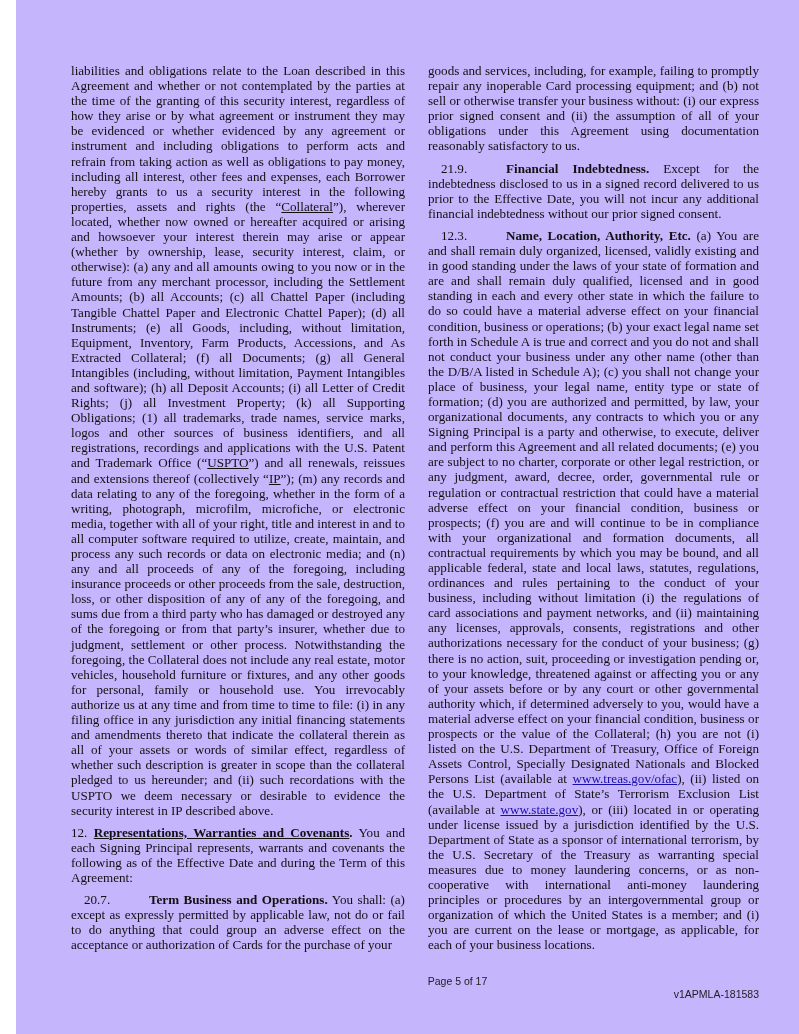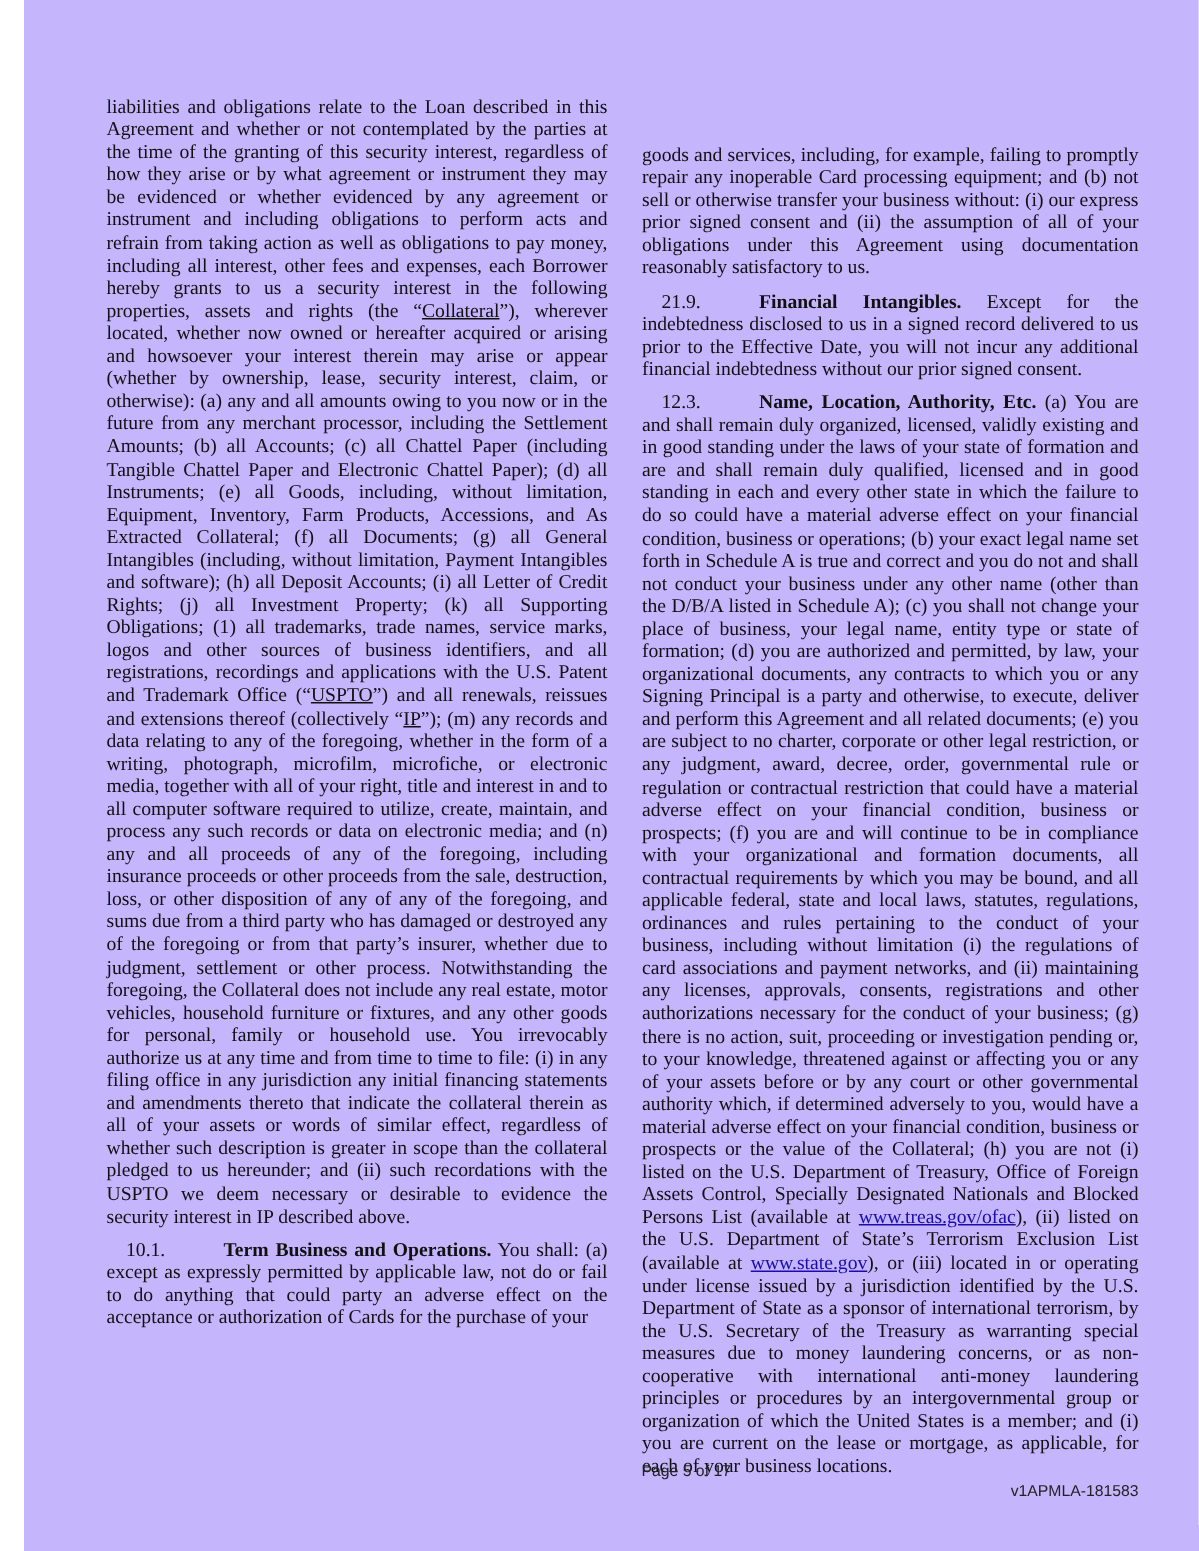--- a/index.html
+++ b/index.html
@@ -5,21 +5,21 @@
   html, body { margin: 0; padding: 0; background: #ffffff; }
   body { width: 799px; height: 1034px; position: relative; overflow: hidden; }
   .page { position: absolute; left: 16px; top: 0; width: 799px; height: 1034px; background: #c4b5fd; }
   .col {
     position: absolute; top: 63px;
     font-family: "Liberation Serif", "DejaVu Serif", serif;
     font-size: 13.1px; line-height: 15.1px; color: #111;
     text-align: justify;
   }
   .col-left { left: 55px; width: 334px; }
-  .col-right { left: 412px; width: 331px; margin-top: 32px; }
+  .col-right { left: 412px; width: 331px; }
   .col p { margin: 0; }
   .col p + p { margin-top: 7px; }
   .indent { text-indent: 13px; }
   .num { display: inline-block; width: 65px; text-indent: 0; }
   b { font-weight: bold; }
   u { text-decoration: underline; }
   a.link { color: #1a0dab; text-decoration: underline; }
   .footer-page {
     position: absolute; top: 975px; left: 0; width: 799px; text-align: center;
     font-family: "Liberation Sans", "DejaVu Sans", sans-serif; font-size: 10.5px; color: #222; margin-left: 42px;
@@ -30,27 +30,28 @@
   }
 </style>
 </head>
 <body>
 
 <div class="page">
 
   <div class="col col-left">
     <p><span>liabilities and obligations relate to the Loan described in this Agreement and whether or not contemplated by the parties at the time of the granting of this security interest, regardless of how they arise or by what agreement or instrument they may be evidenced or whether evidenced by any agreement or instrument and including obligations to perform acts and refrain from taking action as well as obligations to pay money, including all interest, other fees and expenses, each Borrower hereby grants to us a security interest in the following properties, assets and rights (the “</span><u>Collateral</u><span>”), wherever located, whether now owned or hereafter acquired or arising and howsoever your interest therein may arise or appear (whether by ownership, lease, security interest, claim, or otherwise):  (a) any and all amounts owing to you now or in the future from any merchant processor, including the Settlement Amounts; (b) all Accounts; (c) all Chattel Paper (including Tangible Chattel Paper and Electronic Chattel Paper); (d) all Instruments; (e) all Goods, including, without limitation, Equipment, Inventory, Farm Products, Accessions, and As Extracted Collateral; (f) all Documents; (g) all General Intangibles (including, without limitation, Payment Intangibles and software); (h) all Deposit Accounts; (i) all Letter of Credit Rights; (j) all Investment Property; (k) all Supporting Obligations; (1) all trademarks, trade names, service marks, logos and other sources of business identifiers, and all registrations, recordings and applications with the U.S. Patent and Trademark Office (“</span><u>USPTO</u><span>”) and all renewals, reissues and extensions thereof (collectively “</span><u>IP</u><span>”); (m) any records and data relating to any of the foregoing, whether in the form of a writing, photograph, microfilm, microfiche, or electronic media, together with all of your right, title and interest in and to all computer software required to utilize, create, maintain, and process any such records or data on electronic media; and (n) any and all proceeds of any of the foregoing, including insurance proceeds or other proceeds from the sale, destruction, loss, or other disposition of any of any of the foregoing, and sums due from a third party who has damaged or destroyed any of the foregoing or from that party’s insurer, whether due to judgment, settlement or other process. Notwithstanding the foregoing, the Collateral does not include any real estate, motor vehicles, household furniture or fixtures, and any other goods for personal, family or household use. You irrevocably authorize us at any time and from time to time to file:  (i) in any filing office in any jurisdiction any initial financing statements and amendments thereto that indicate the collateral therein as all of your assets or words of similar effect, regardless of whether such description is greater in scope than the collateral pledged to us hereunder; and (ii) such recordations with the USPTO we deem necessary or desirable to evidence the security interest in IP described above.</span></p>
 
+    <p><span>12.</span> <b><u>Representations, Warranties and Covenants</u><span>.</span></b><span>  You and each Signing Principal represents, warrants and covenants the following as of the Effective Date and during the Term of this Agreement:</span></p>
 
-    <p class="indent"><span class="num">10.1.</span><b>Term Business and Operations.</b><span> You shall:  (a) except as expressly permitted by applicable law, not do or fail to do anything that could party an adverse effect on the acceptance or authorization of Cards for the purchase of your</span></p>
+    <p class="indent"><span class="num">20.7.</span><b>Term Business and Operations.</b><span> You shall:  (a) except as expressly permitted by applicable law, not do or fail to do anything that could group an adverse effect on the acceptance or authorization of Cards for the purchase of your</span></p>
   </div>
 
   <div class="col col-right">
     <p>goods and services, including, for example, failing to promptly repair any inoperable Card processing equipment; and (b) not sell or otherwise transfer your business without:  (i) our express prior signed consent and (ii) the assumption of all of your obligations under this Agreement using documentation reasonably satisfactory to us.</p>
 
-    <p class="indent"><span class="num">21.9.</span><b>Financial Intangibles.</b><span>  Except for the indebtedness disclosed to us in a signed record delivered to us prior to the Effective Date, you will not incur any additional financial indebtedness without our prior signed consent.</span></p>
+    <p class="indent"><span class="num">21.9.</span><b>Financial Indebtedness.</b><span>  Except for the indebtedness disclosed to us in a signed record delivered to us prior to the Effective Date, you will not incur any additional financial indebtedness without our prior signed consent.</span></p>
 
     <p class="indent"><span class="num">12.3.</span><b>Name, Location, Authority, Etc.</b><span>  (a) You are and shall remain duly organized, licensed, validly existing and in good standing under the laws of your state of formation and are and shall remain duly qualified, licensed and in good standing in each and every other state in which the failure to do so could have a material adverse effect on your financial condition, business or operations; (b) your exact legal name set forth in Schedule A is true and correct and you do not and shall not conduct your business under any other name (other than the D/B/A listed in Schedule A); (c) you shall not change your place of business, your legal name, entity type or state of formation; (d) you are authorized and permitted, by law, your organizational documents, any contracts to which you or any Signing Principal is a party and otherwise, to execute, deliver and perform this Agreement and all related documents; (e) you are subject to no charter, corporate or other legal restriction, or any judgment, award, decree, order, governmental rule or regulation or contractual restriction that could have a material adverse effect on your financial condition, business or prospects; (f) you are and will continue to be in compliance with your organizational and formation documents, all contractual requirements by which you may be bound, and all applicable federal, state and local laws, statutes, regulations, ordinances and rules pertaining to the conduct of your business, including without limitation (i) the regulations of card associations and payment networks, and (ii) maintaining any licenses, approvals, consents, registrations and other authorizations necessary for the conduct of your business; (g) there is no action, suit, proceeding or investigation pending or, to your knowledge, threatened against or affecting you or any of your assets before or by any court or other governmental authority which, if determined adversely to you, would have a material adverse effect on your financial condition, business or prospects or the value of the Collateral; (h) you are not (i) listed on the U.S. Department of Treasury, Office of Foreign Assets Control, Specially Designated Nationals and Blocked Persons List (available at </span><a class="link" href="#">www.treas.gov/ofac</a><span>), (ii) listed on the U.S. Department of State’s Terrorism Exclusion List (available at </span><a class="link" href="#">www.state.gov</a><span>), or (iii) located in or operating under license issued by a jurisdiction identified by the U.S. Department of State as a sponsor of international terrorism, by the U.S. Secretary of the Treasury as warranting special measures due to money laundering concerns, or as non-cooperative with international anti-money laundering principles or procedures by an intergovernmental group or organization of which the United States is a member; and (i) you are current on the lease or mortgage, as applicable, for each of your business locations.</span></p>
   </div>
 
   <div class="footer-page">Page 5 of 17</div>
   <div class="footer-ver">v1APMLA-181583</div>
 </div>
 
 </body></html>

